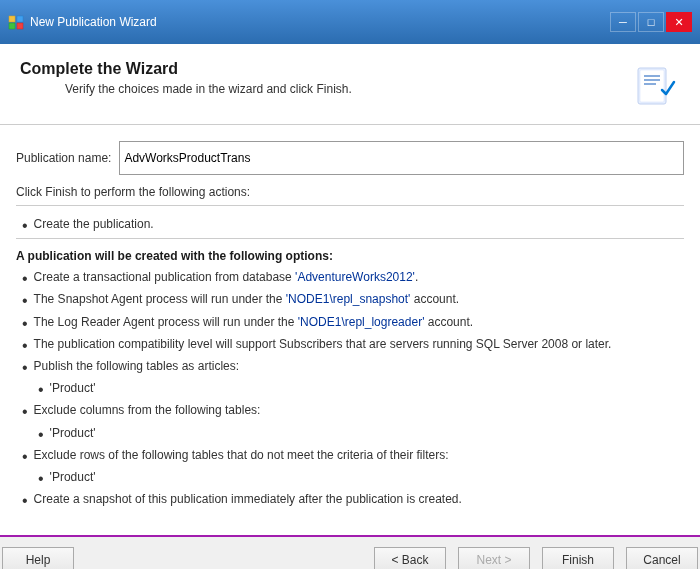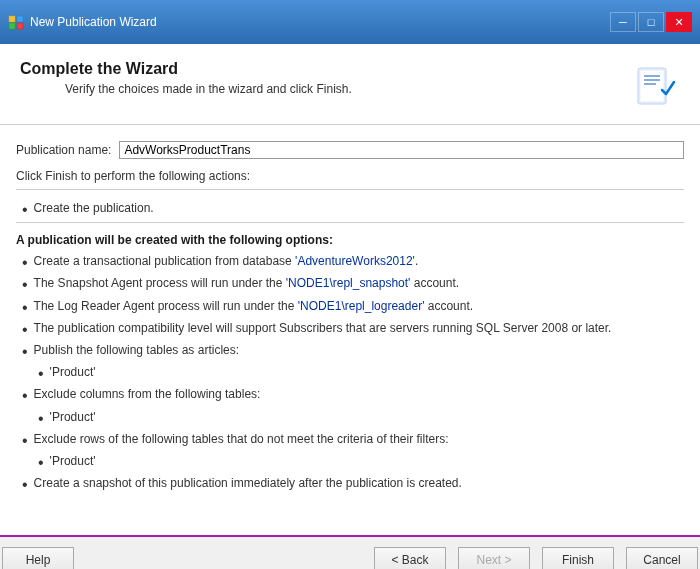--- a/index.html
+++ b/index.html
@@ -110,21 +110,21 @@
       gap: 8px;
       margin-bottom: 10px;
     }
     .pub-name-label {
       font-size: 12px;
       color: #333;
       white-space: nowrap;
     }
     .pub-name-input {
       flex: 1;
-      height: 18px;
+      height: 34px;
       border: 1px solid #999;
       padding: 0 4px;
       font-size: 12px;
       font-family: inherit;
     }
 
     .click-finish-text {
       font-size: 12px;
       color: #333;
       margin-bottom: 6px;

